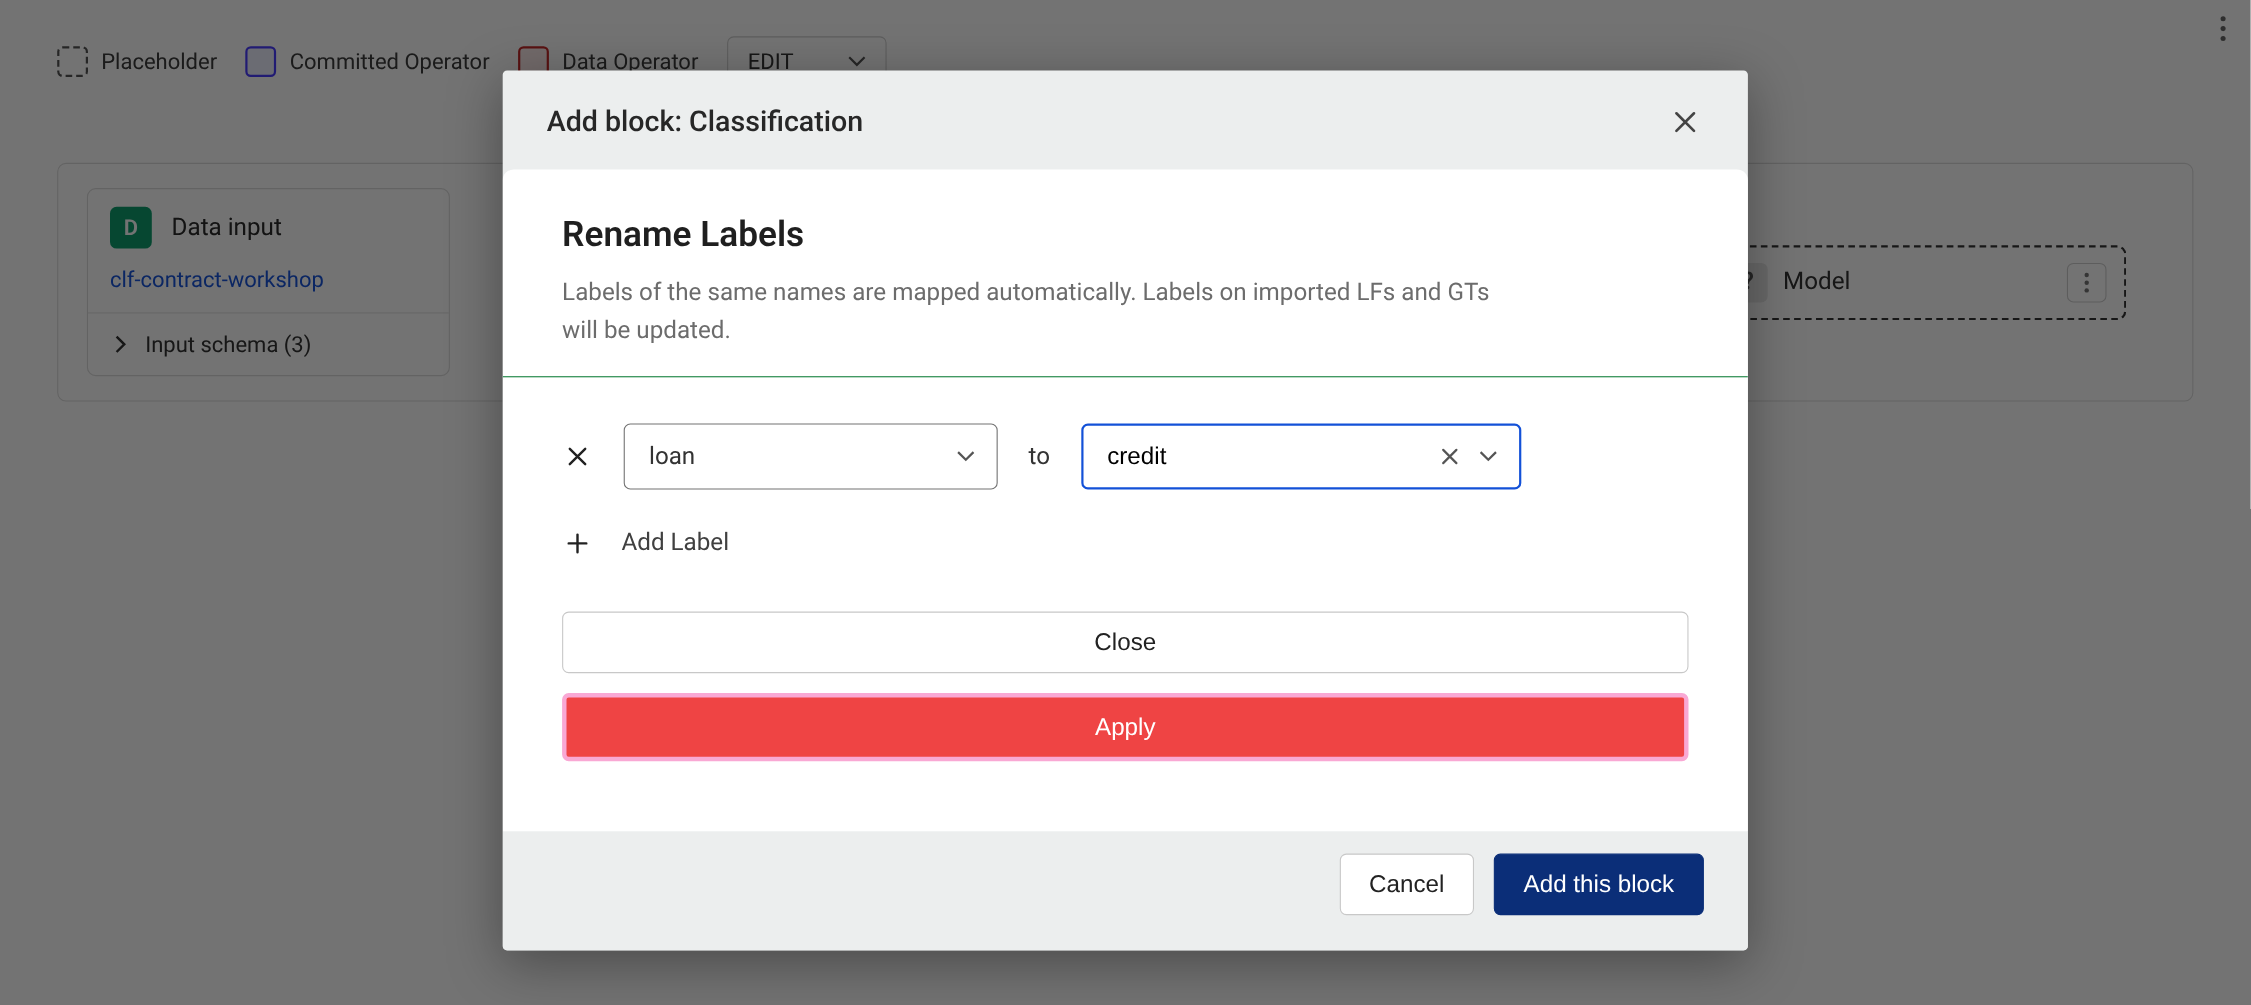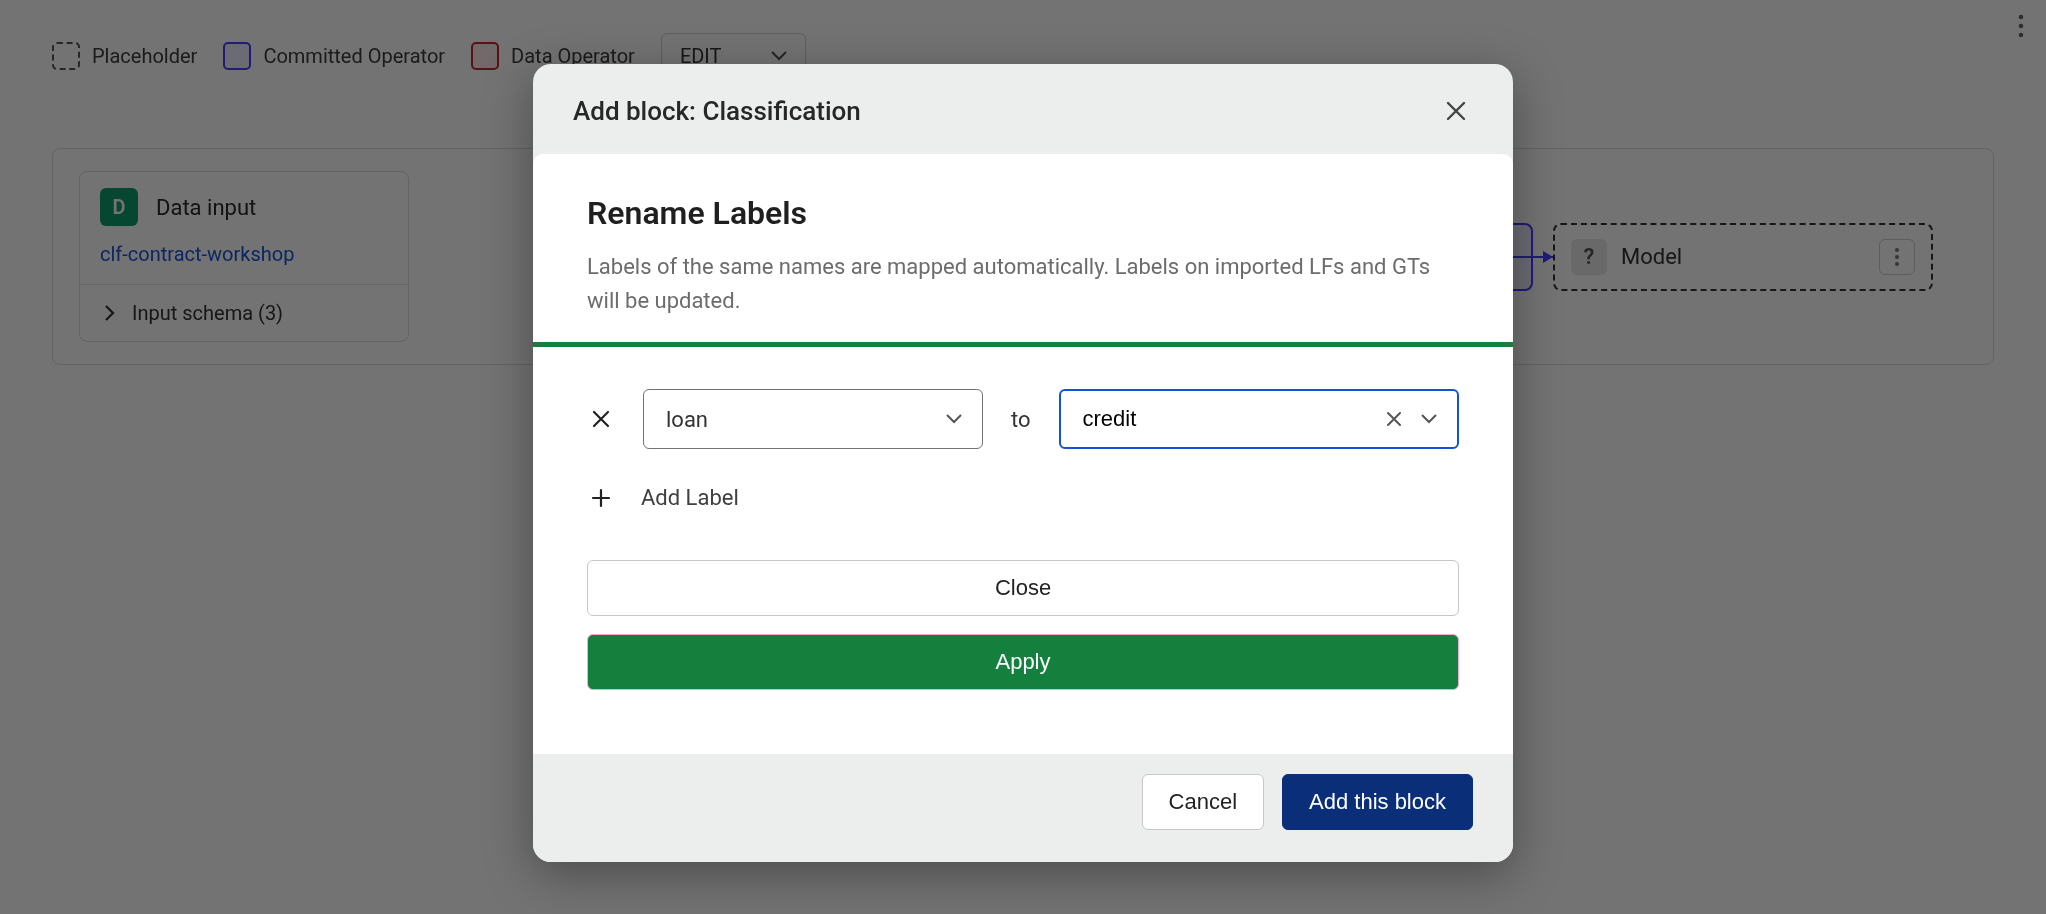--- a/index.html
+++ b/index.html
@@ -73,59 +73,59 @@
     .arrowhead { position:absolute; right:440px; top:50%; transform:translateY(-50%); width:0;height:0; border-left:10px solid #4a3cff; border-top:6px solid transparent; border-bottom:6px solid transparent;}
 
     
     .overlay {
       position:absolute; inset:0;
       background: rgba(0,0,0,0.55);
       display:flex; align-items:flex-start; justify-content:center;
       padding-top: 64px;
     }
     .modal-outer {
-      width: 980px;
+      width: 1132px;
       background: #eceeee;
-      border-radius: 18px;
+      border-radius: 4px;
       box-shadow: 0 12px 48px rgba(0,0,0,0.35);
       overflow: hidden;
     }
     .mo-header {
       display:flex; align-items:center; justify-content:space-between;
       padding: 30px 40px 26px 40px;
     }
     .mo-header h2 { font-size:26px; font-weight:500; color:#272727; }
     .x-btn { background:none; border:none; cursor:pointer; padding:6px; }
     
     .modal-inner {
       background:#fff; border-radius:10px 10px 0 0; margin: 0;
       padding: 0;
     }
-    .mi-body { padding: 40px 54px 24px 54px; border-bottom:5px solid #15803d; }
+    .mi-body { padding: 40px 54px 24px 54px; border-bottom:1px solid #15803d; }
     .mi-body h1 { font-size:32px; font-weight:600; color:#1f1f1f; margin-bottom:18px;}
     .mi-body p { font-size:22px; color:#6c6c6c; line-height:1.55; max-width: 850px;}
     .mi-form { padding: 42px 54px 10px 54px; }
     .row { display:flex; align-items:center; gap:28px; margin-bottom: 36px;}
     .rm-x { background:none; border:none; cursor:pointer; padding:4px; color:#333;}
     .combo {
       border:1px solid #737373; border-radius:6px; height:60px;
       display:flex; align-items:center; padding: 0 16px 0 22px; font-size:22px; color:#333;
       gap:10px; min-width:340px; background:#fff;
     }
     .combo.focused { border:2px solid #1351d8; }
     .combo input { border:none; outline:none; font-size:22px; flex:1; background:transparent; }
     .combo .chev, .combo .clear { background:none; border:none; cursor:pointer; padding:4px; color:#555;}
     .to-word { font-size:22px; color:#333; }
     .add-row { display:flex; align-items:center; gap:30px; padding-left:4px; margin-bottom: 40px;}
     .add-row .plus { color:#222; }
     .add-row a { color:#404040; font-size:22px; text-decoration:none; }
     .mi-footer { display:flex; gap:18px; padding: 0 54px 64px 54px; flex-direction: column;}
     .btn { font-size:22px; border-radius:6px; padding: 14px 26px; cursor:pointer; }
     .btn-secondary { background:#fff; border:1px solid #c8c8c8; color:#222;}
-    .btn-primary { background:#15803d; border:1px solid #f9a8d4; color:#fff;}
+    .btn-primary { background:#ef4444; border:4px solid #f9a8d4; color:#fff;}
     
     .mo-footer { display:flex; justify-content:flex-end; gap:18px; padding: 20px 40px 32px 28px; background:#eceeee;}
     .btn-dark { background:#0b2e78; border:1px solid #0b2e78; color:#fff; border-radius:6px; padding:14px 26px; font-size:22px; cursor:pointer;}
     svg { display:block; }
   </style>
 </head>
 <body>
 
 <div class="workspace">
   <div class="legend-row">

